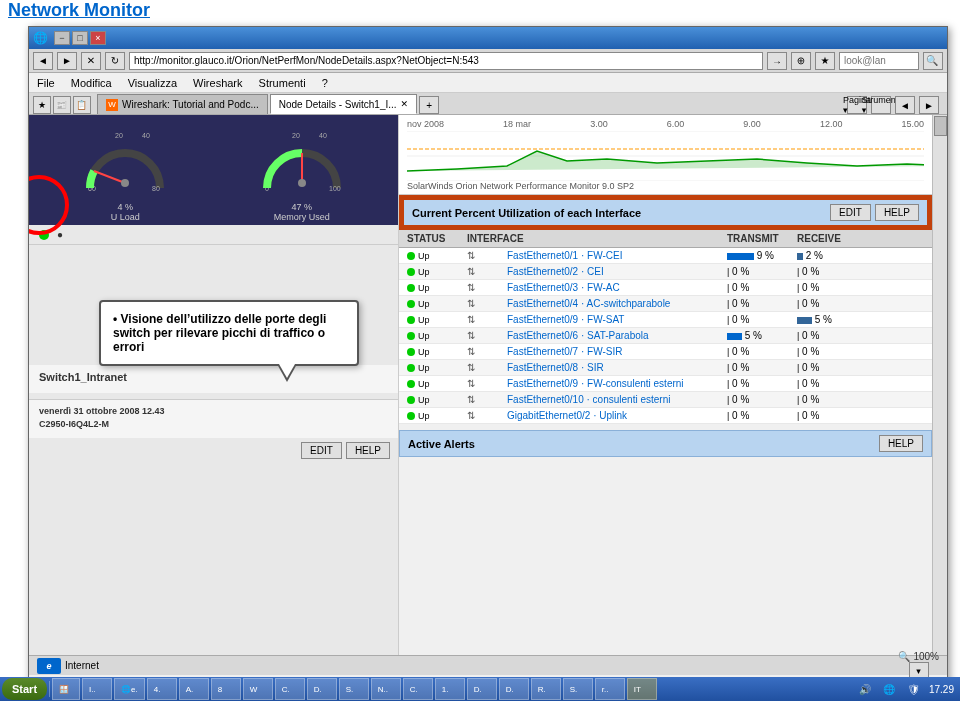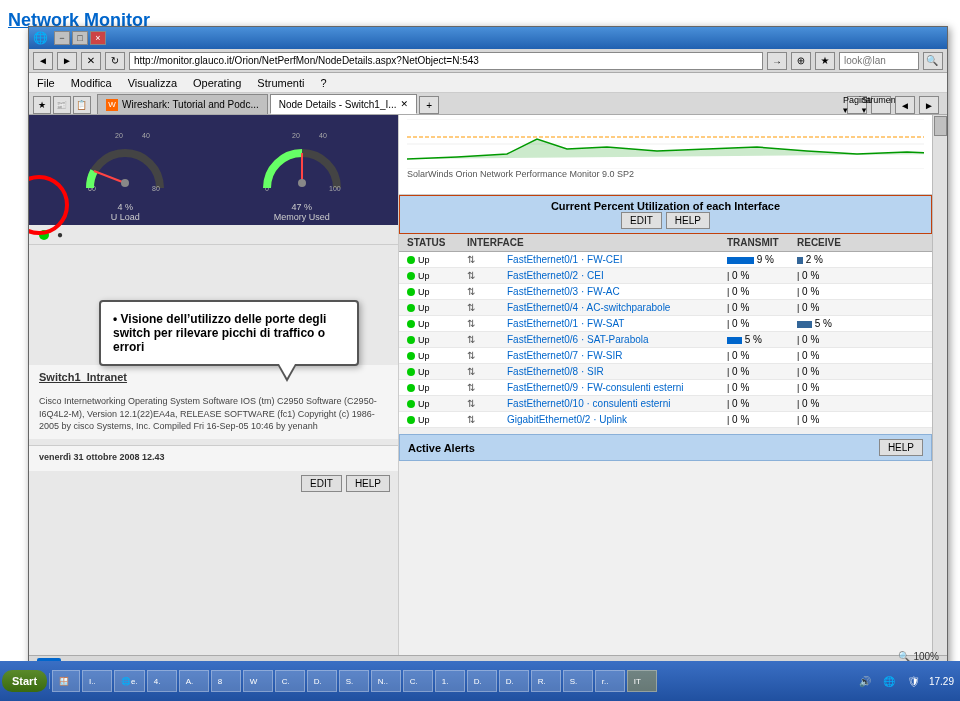--- a/index.html
+++ b/index.html
@@ -9,21 +9,21 @@
       background: #fff;
       font-family: Arial, sans-serif;
       font-size: 12px;
       overflow: hidden;
       position: relative;
     }
 
     
     .title-bar {
       background: #fff;
-      padding: 10px 8px;
+      padding: 0 8px;
       font-size: 18px;
       font-weight: bold;
       color: #0066cc;
       text-decoration: underline;
       height: 26px;
     }
 
     
     .browser-window {
       position: absolute;
@@ -258,22 +258,21 @@
     
     .left-info {
       padding: 6px 10px;
       font-size: 10px;
       background: #f5f5f5;
       color: #333;
     }
     .left-info .device-name {
       font-weight: bold;
       font-size: 11px;
-      margin-bottom: 12px;
-      text-decoration: underline;
+      margin-bottom: 4px;
     }
     .left-info .device-desc {
       font-size: 9px;
       color: #444;
       line-height: 1.4;
     }
     .info-section {
       margin-top: 6px;
       border-top: 1px solid #ccc;
       padding-top: 6px;
@@ -338,22 +337,21 @@
 
     
     .section-header {
       background: #b8d4f0;
       padding: 4px 8px;
       font-weight: bold;
       font-size: 11px;
       display: flex;
       align-items: center;
       justify-content: space-between;
-      border: 1px solid #c2410c;
-      flex-direction: column;
+      border: 5px solid #c2410c;
     }
     .section-title {
       font-size: 11px;
       font-weight: bold;
     }
     .header-buttons {
       display: flex;
       gap: 4px;
     }
 
@@ -437,21 +435,21 @@
       font-weight: bold;
     }
     .zoom-text { font-size: 10px; color: #333; }
 
     
     .taskbar {
       position: absolute;
       bottom: 0;
       left: 0;
       width: 960px;
-      height: 40px;
+      height: 24px;
       background: linear-gradient(to bottom, #3a6fc4, #2050a0);
       display: flex;
       align-items: center;
       gap: 2px;
       padding: 0 2px;
       z-index: 100;
     }
     .start-btn {
       background: linear-gradient(to bottom, #5a8a2a, #3a6a10);
       color: white;
@@ -528,21 +526,21 @@
     <div class="addr-btn">⊕</div>
     <div class="addr-btn">★</div>
     <input class="search-input" type="text" placeholder="look@lan" style="">
     <div class="addr-btn">🔍</div>
   </div>
 
   <div class="menu-bar">
     <span class="menu-item">File</span>
     <span class="menu-item">Modifica</span>
     <span class="menu-item">Visualizza</span>
-    <span class="menu-item">Operating</span>
+    <span class="menu-item">Wireshark</span>
     <span class="menu-item">Strumenti</span>
     <span class="menu-item">?</span>
   </div>
 
   <div class="tabs-bar">
     <div style="display:flex;align-items:center;gap:2px;margin-right:4px;">
       <div class="addr-btn" style="height:18px;width:18px;font-size:9px;">★</div>
       <div class="addr-btn" style="height:18px;width:18px;font-size:9px;">📰</div>
       <div class="addr-btn" style="height:18px;width:18px;font-size:9px;">📋</div>
     </div>
@@ -618,38 +616,49 @@
       </div>
 
       <div class="callout-box">
         <span>• Visione dell’utilizzo delle porte degli switch per rilevare picchi di traffico o errori</span>
         <div class="callout-arrow"></div>
         <div class="callout-arrow-inner"></div>
       </div>
 
       <div class="left-info" style="margin-top:120px;">
         <div class="device-name">Switch1_Intranet</div>
-        <div class="device-desc">Cisco Internetworking Operating System Software IOS (tm) C2950 Software (C2950-I6Q4L2-M), Version 12.1(22)EA4a, RELEASE SOFTWARE (fc1) Copyright (c) 1986-2005 by cisco Systems, Inc. Compiled Fri 16-Sep-05 10:46 by yenanh</div>
       </div>
 
       <div class="left-info info-section">
         <div class="info-row">
           <span class="info-value">venerdì 31 ottobre 2008 12.43</span>
+        </div>
+        <div class="info-row">
+          <span class="info-value">C2950-I6Q4L2-M</span>
         </div>
       </div>
 
       <div class="edit-help-bar">
         <button class="small-btn">EDIT</button>
         <button class="small-btn">HELP</button>
       </div>
     </div>
 
     <div class="right-panel">
 
       <div class="chart-area">
+        <div class="chart-labels">
+          <span>nov 2008</span>
+          <span>18 mar</span>
+          <span>3.00</span>
+          <span>6.00</span>
+          <span>9.00</span>
+          <span>12.00</span>
+          <span>15.00</span>
+        </div>
         <div class="chart-canvas">
           <svg width="100%" height="50">
 
             <line x1="0" y1="0" x2="540" y2="0" stroke="#ddd" stroke-width="0.5"></line>
             <line x1="0" y1="25" x2="540" y2="25" stroke="#ddd" stroke-width="0.5"></line>
             <line x1="0" y1="50" x2="540" y2="50" stroke="#ddd" stroke-width="0.5"></line>
 
             <polyline points="0,40 50,38 100,35 130,20 160,30 200,28 250,32 300,30 350,28 400,32 450,35 500,33 540,35" fill="rgba(0,150,0,0.2)" stroke="#009900" stroke-width="1.5"></polyline>
 
             <line x1="0" y1="18" x2="540" y2="18" stroke="#ff9900" stroke-width="1" stroke-dasharray="4,2"></line>
@@ -740,21 +749,21 @@
       <span style="font-size:9px;">|</span>
       0 %
     </span>
   </div>
             <div class="table-row">
     <span style="display:flex;align-items:center;gap:3px;">
       <span style="width:8px;height:8px;background:#00cc00;border-radius:50%;display:inline-block;"></span>
       <span style="font-size:9px;">Up</span>
     </span>
     <span style="color:#555;font-size:10px;">⇅</span>
-    <span style="font-size:10px;color:#0066cc;cursor:pointer;">FastEthernet0/1 · FW-SAT</span>
+    <span style="font-size:10px;color:#0066cc;cursor:pointer;">FastEthernet0/9 · FW-SAT</span>
     <span style="font-size:10px;">
       <span style="font-size:9px;">|</span>
       0 %
     </span>
     <span style="font-size:10px;">
       <span style="display:inline-block;width:15px;height:7px;background:#336699;vertical-align:middle;"></span>
       5 %
     </span>
   </div>
             <div class="table-row">

